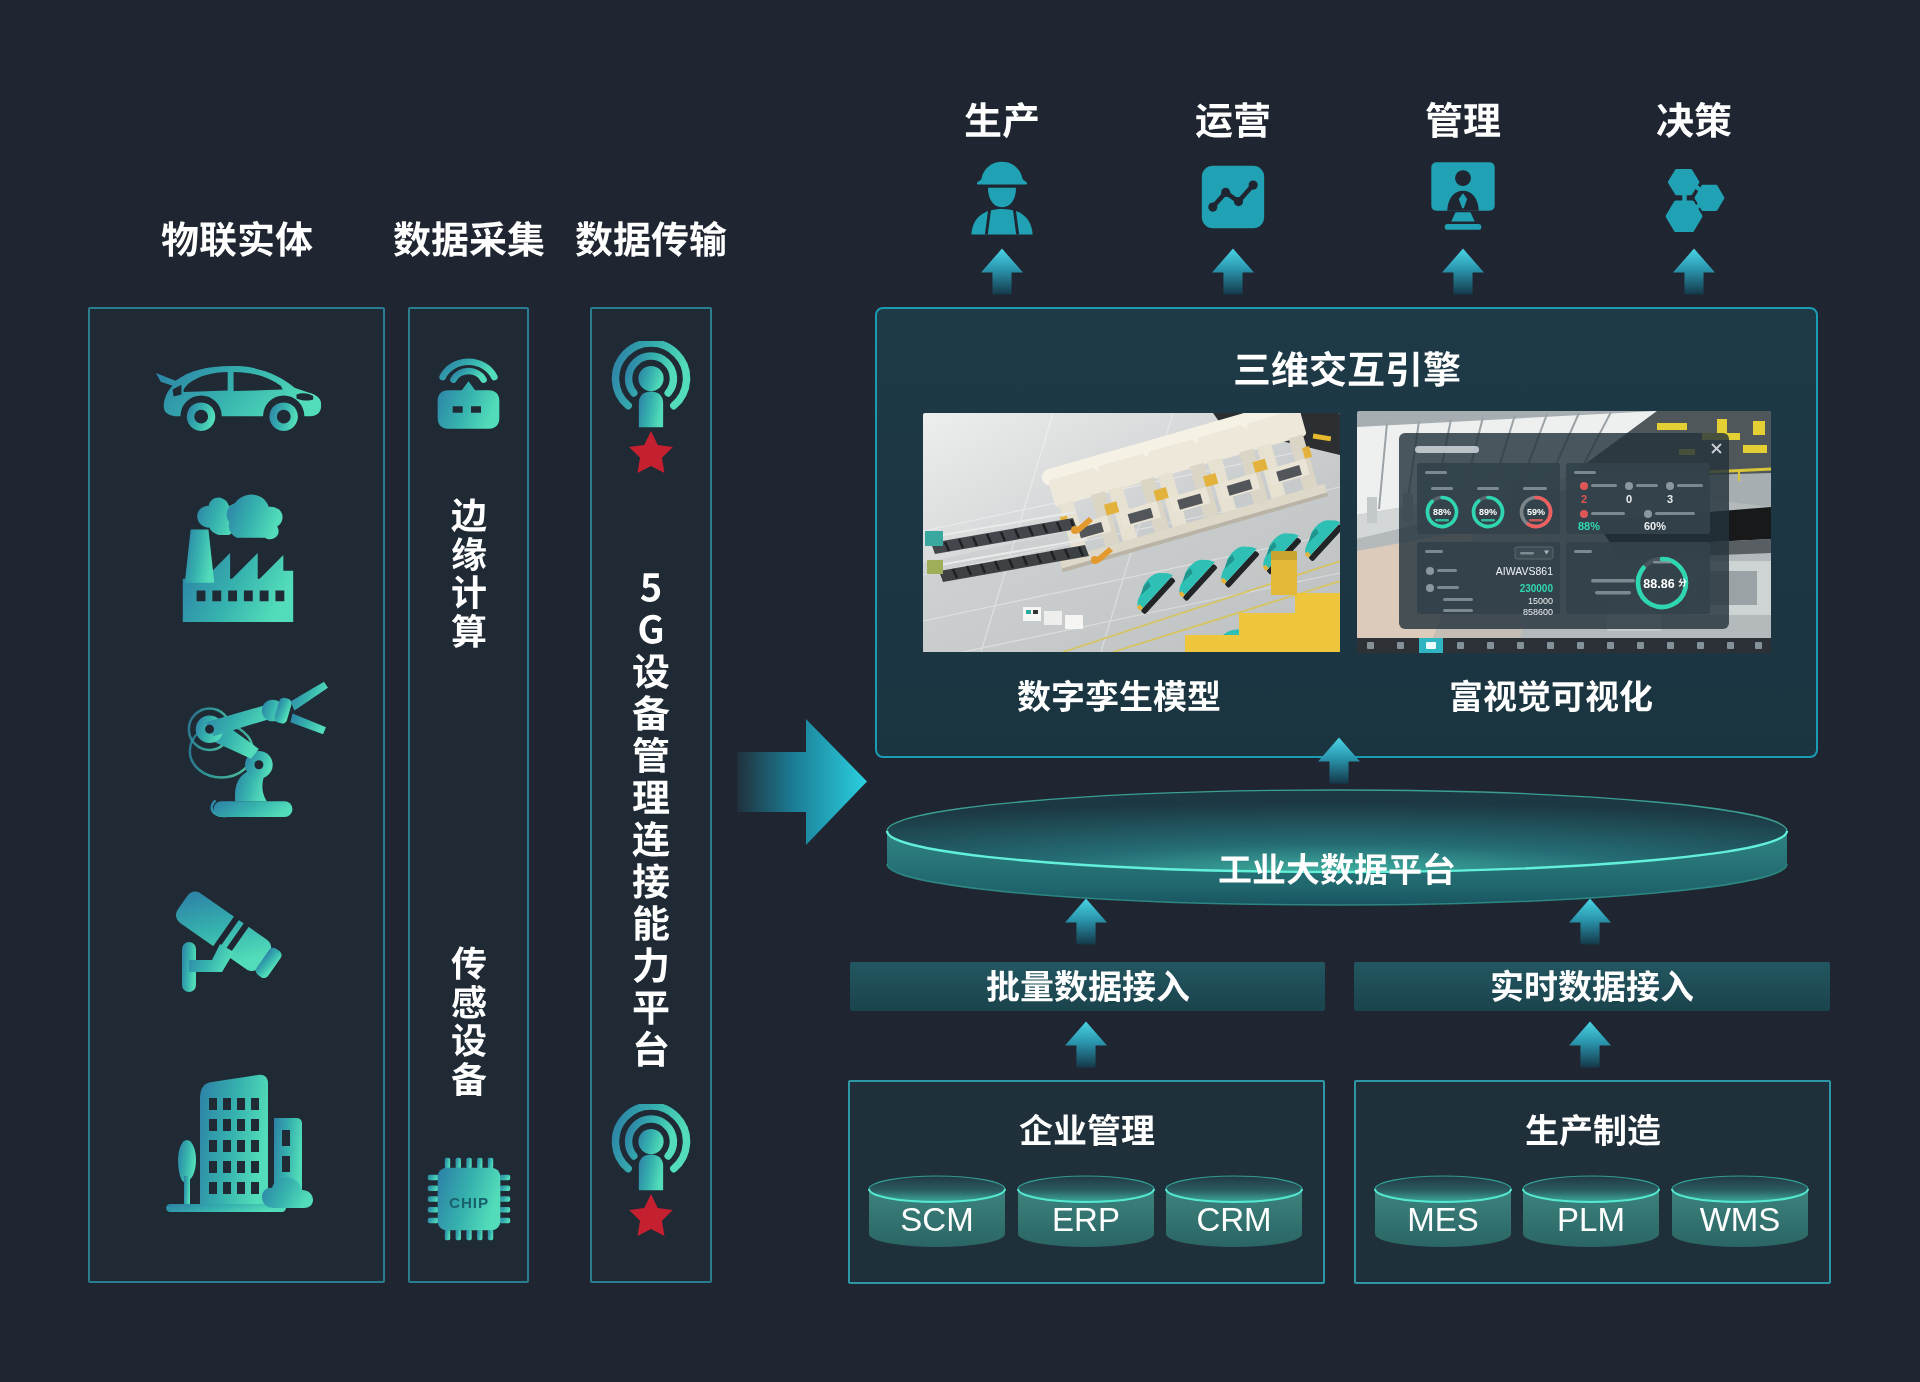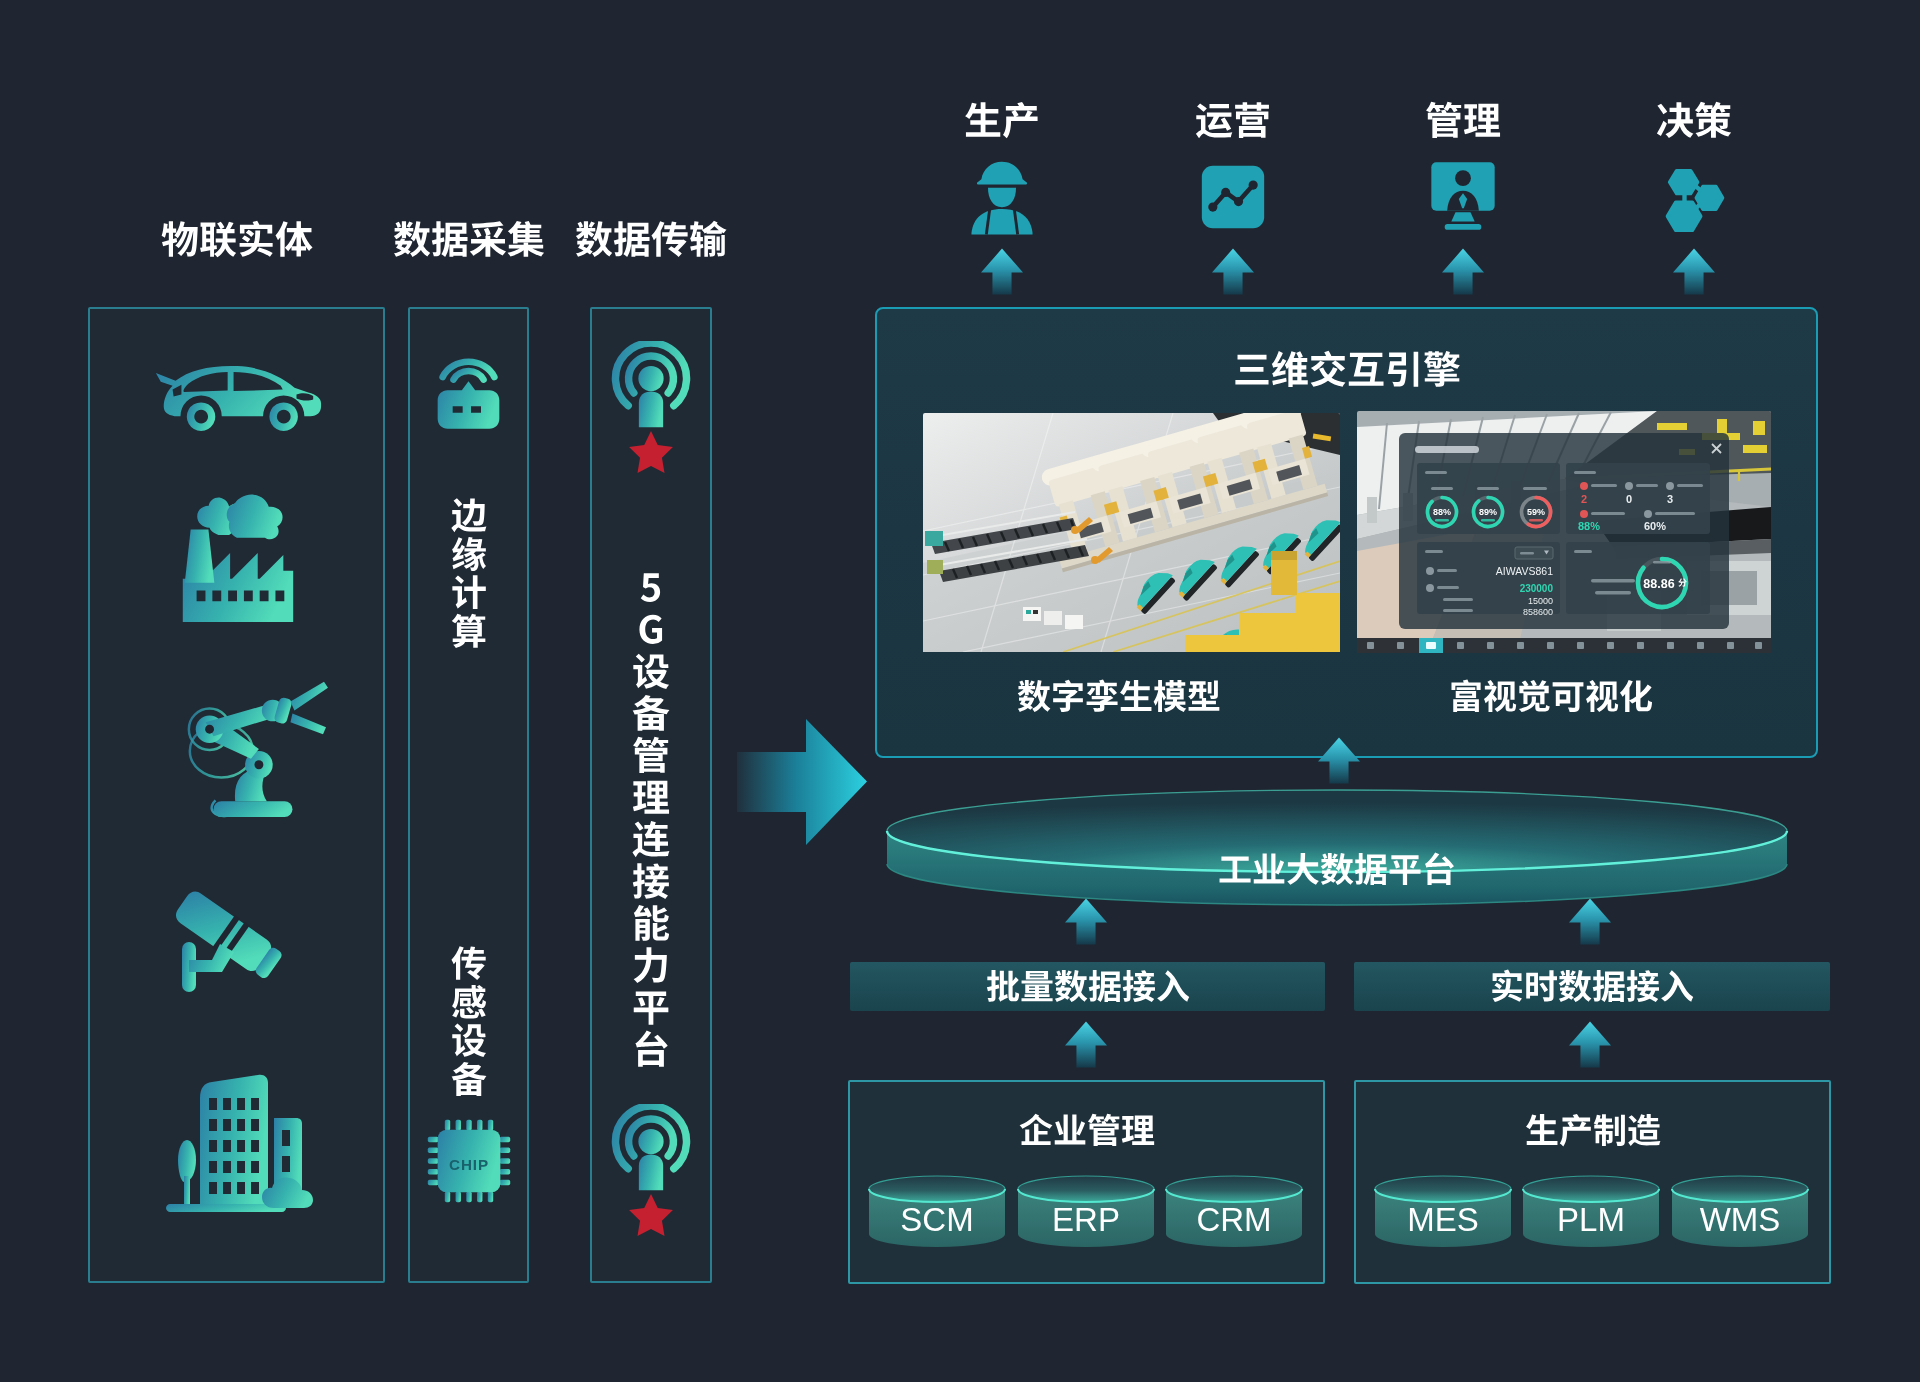--- a/index.html
+++ b/index.html
@@ -214,21 +214,21 @@
         <g transform="translate(0,880) scale(1,-1)">
           <path d="M100 764C155 716 225 647 257 602L339 685C305 728 231 793 177 837ZM35 541V426H155V124C155 77 127 42 105 26C125 3 155 -47 165 -76C182 -52 216 -23 401 134C387 156 366 202 356 234L270 161V541ZM469 817V709C469 640 454 567 327 514C350 497 392 450 406 426C550 492 581 605 581 706H715V600C715 500 735 457 834 457C849 457 883 457 899 457C921 457 945 458 961 465C956 492 954 535 951 564C938 560 913 558 897 558C885 558 856 558 846 558C831 558 828 569 828 598V817ZM763 304C734 247 694 199 645 159C594 200 553 249 522 304ZM381 415V304H456L412 289C449 215 495 150 550 95C480 58 400 32 312 16C333 -9 357 -57 367 -88C469 -64 562 -30 642 20C716 -30 802 -67 902 -91C917 -58 949 -10 975 16C887 32 809 59 741 95C819 168 879 264 916 389L842 420L822 415Z"></path>
         </g>
       </svg>
       <svg width="36" height="36" viewBox="0 0 1000 1000" style="overflow:visible;margin-top:2.5px">
         <g transform="translate(0,880) scale(1,-1)">
           <path d="M640 666C599 630 550 599 494 571C433 598 381 628 341 662L346 666ZM360 854C306 770 207 680 59 618C85 598 122 556 139 528C180 549 218 571 253 595C286 567 322 542 360 519C255 485 137 462 17 449C37 422 60 370 69 338L148 350V-90H273V-61H709V-89H840V355H174C288 377 398 408 497 451C621 401 764 367 913 350C928 382 961 434 986 461C861 472 739 492 632 523C716 578 787 645 836 728L757 775L737 769H444C460 788 474 808 488 828ZM273 105H434V41H273ZM273 198V252H434V198ZM709 105V41H558V105ZM709 198H558V252H709Z"></path>
         </g>
       </svg>
     </div>
-    <div class="abs" style="left:426px;top:1116px"><svg width="86" height="90" viewBox="0 0 96 96">
+    <div class="abs" style="left:426px;top:1154px"><svg width="86" height="90" viewBox="0 0 96 96">
 <g fill="url(#gi)">
 <g>
 <rect x="21" y="2" width="6" height="12" rx="2"></rect>
             <rect x="33" y="2" width="6" height="12" rx="2"></rect>
             <rect x="45" y="2" width="6" height="12" rx="2"></rect>
             <rect x="57" y="2" width="6" height="12" rx="2"></rect>
             <rect x="69" y="2" width="6" height="12" rx="2"></rect>
 <rect x="21" y="82" width="6" height="12" rx="2"></rect>
             <rect x="33" y="82" width="6" height="12" rx="2"></rect>
             <rect x="45" y="82" width="6" height="12" rx="2"></rect>

